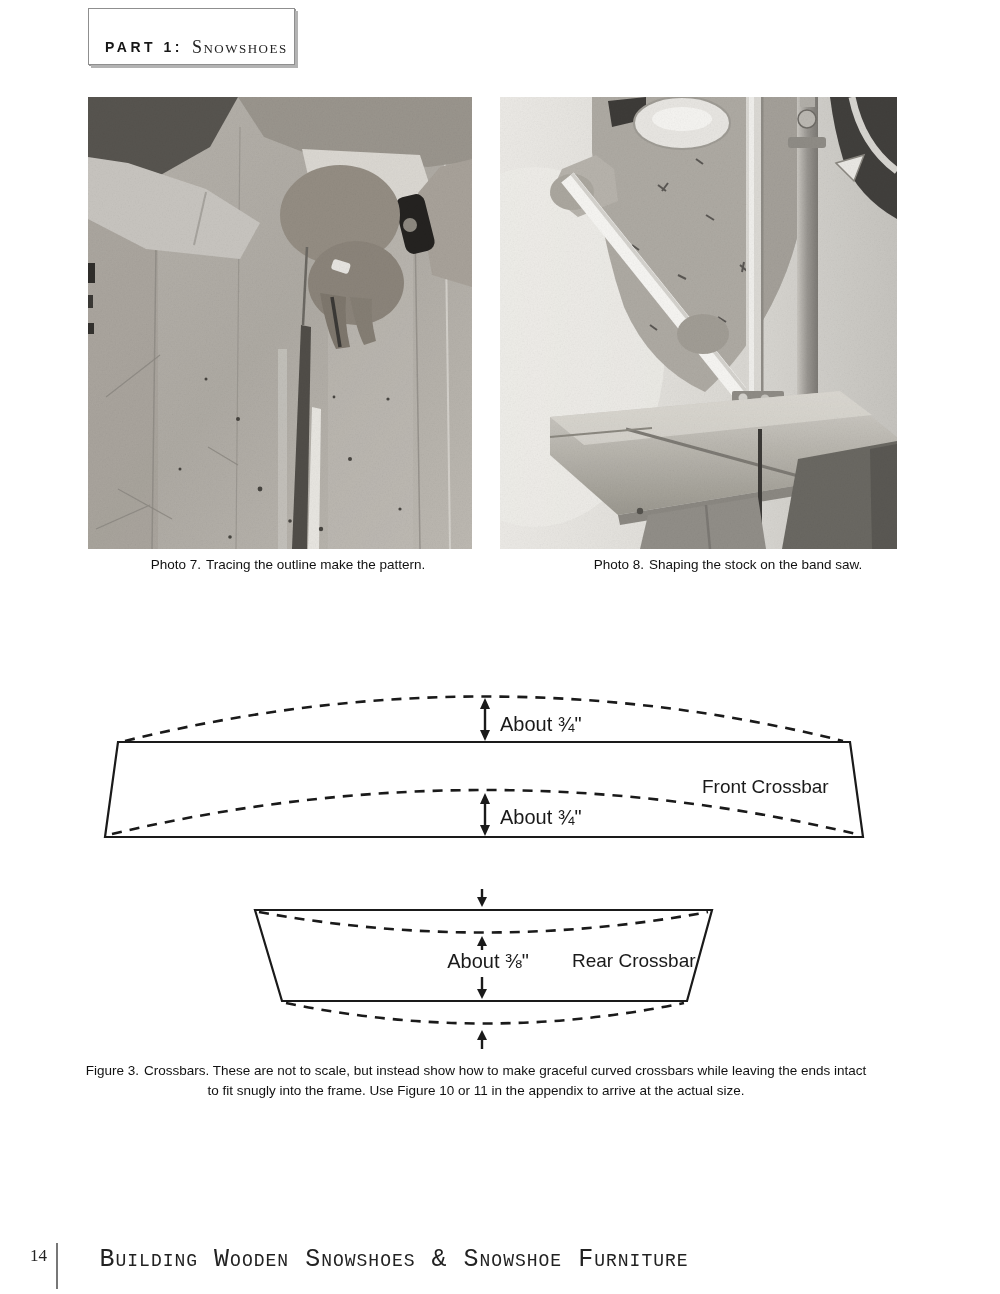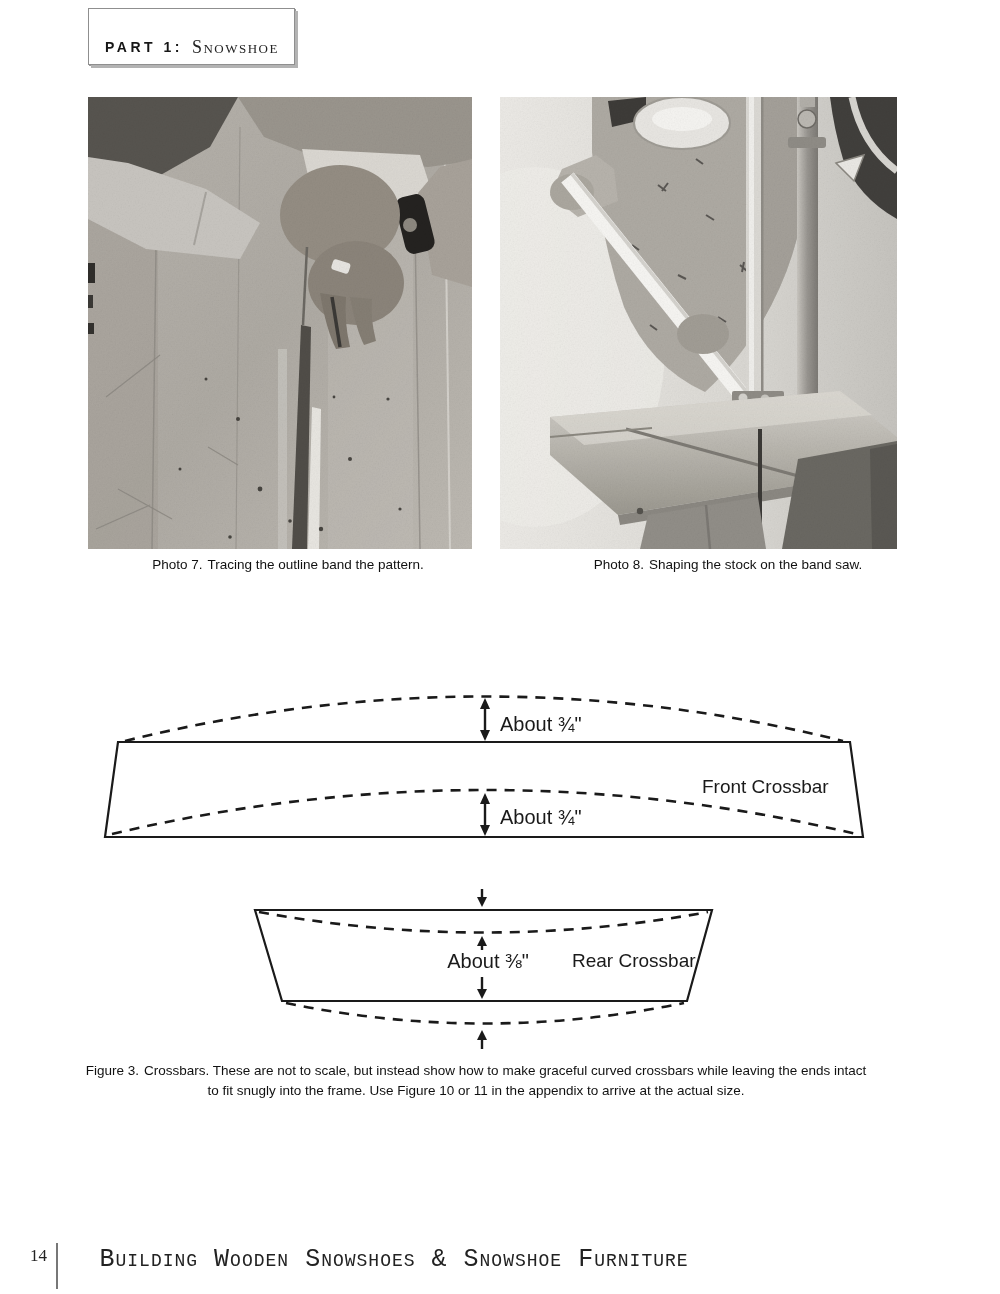--- a/index.html
+++ b/index.html
@@ -43,21 +43,21 @@
     font-size:25px;letter-spacing:1px;color:#222;padding-top:2px;
   }
 </style>
 </head>
 <body>
 
 <div class="page">
 
   <div class="header-box">
     <span class="part-label">PART 1:</span>
-    <span class="part-title">Snowshoe</span>
+    <span class="part-title">Snowshoes</span>
   </div>
 
   <div class="photo photo7">
     <svg viewBox="0 0 384 452" preserveAspectRatio="none">
       <defs>
         <filter id="g7">
             <feTurbulence type="fractalNoise" baseFrequency="0.7" numOctaves="3" stitchTiles="stitch"></feTurbulence>
             <feColorMatrix type="saturate" values="0"></feColorMatrix>
           </filter>
         <linearGradient id="bench7" x1="0" y1="0" x2="1" y2="1">
@@ -176,21 +176,21 @@
       <rect x="258" y="332" width="4" height="120" fill="#3b3936"></rect>
       <polygon points="148,418 258,400 266,452 140,452" fill="#918e88"></polygon>
       <line x1="206" y1="408" x2="210" y2="452" stroke="#7b7873" stroke-width="2.5"></line>
       <polygon points="298,362 397,344 397,452 282,452" fill="#6a6862"></polygon>
       <polygon points="370,352 397,347 397,452 372,452" fill="#5a5853"></polygon>
       <rect width="397" height="452" filter="url(#g8)" opacity="0.13" style="mix-blend-mode:multiply"></rect>
     </svg>
   </div>
 
   <div class="caption caption7">
-    <span class="cap-bold">Photo 7.</span><span>Tracing the outline band the pattern.</span>
+    <span class="cap-bold">Photo 7.</span><span>Tracing the outline make the pattern.</span>
   </div>
   <div class="caption caption8">
     <span class="cap-bold">Photo 8.</span><span>Shaping the stock on the band saw.</span>
   </div>
 
   <svg class="figure-svg" viewBox="0 680 1000 375">
 
     <g>
       <polygon points="118,742 850,742 863,837 105,837" fill="none" stroke="#1a1a1a" stroke-width="2.2"></polygon>
       <path d="M125,741 Q485,652 843,741" fill="none" stroke="#1a1a1a" stroke-width="2.6" stroke-dasharray="10,8"></path>

